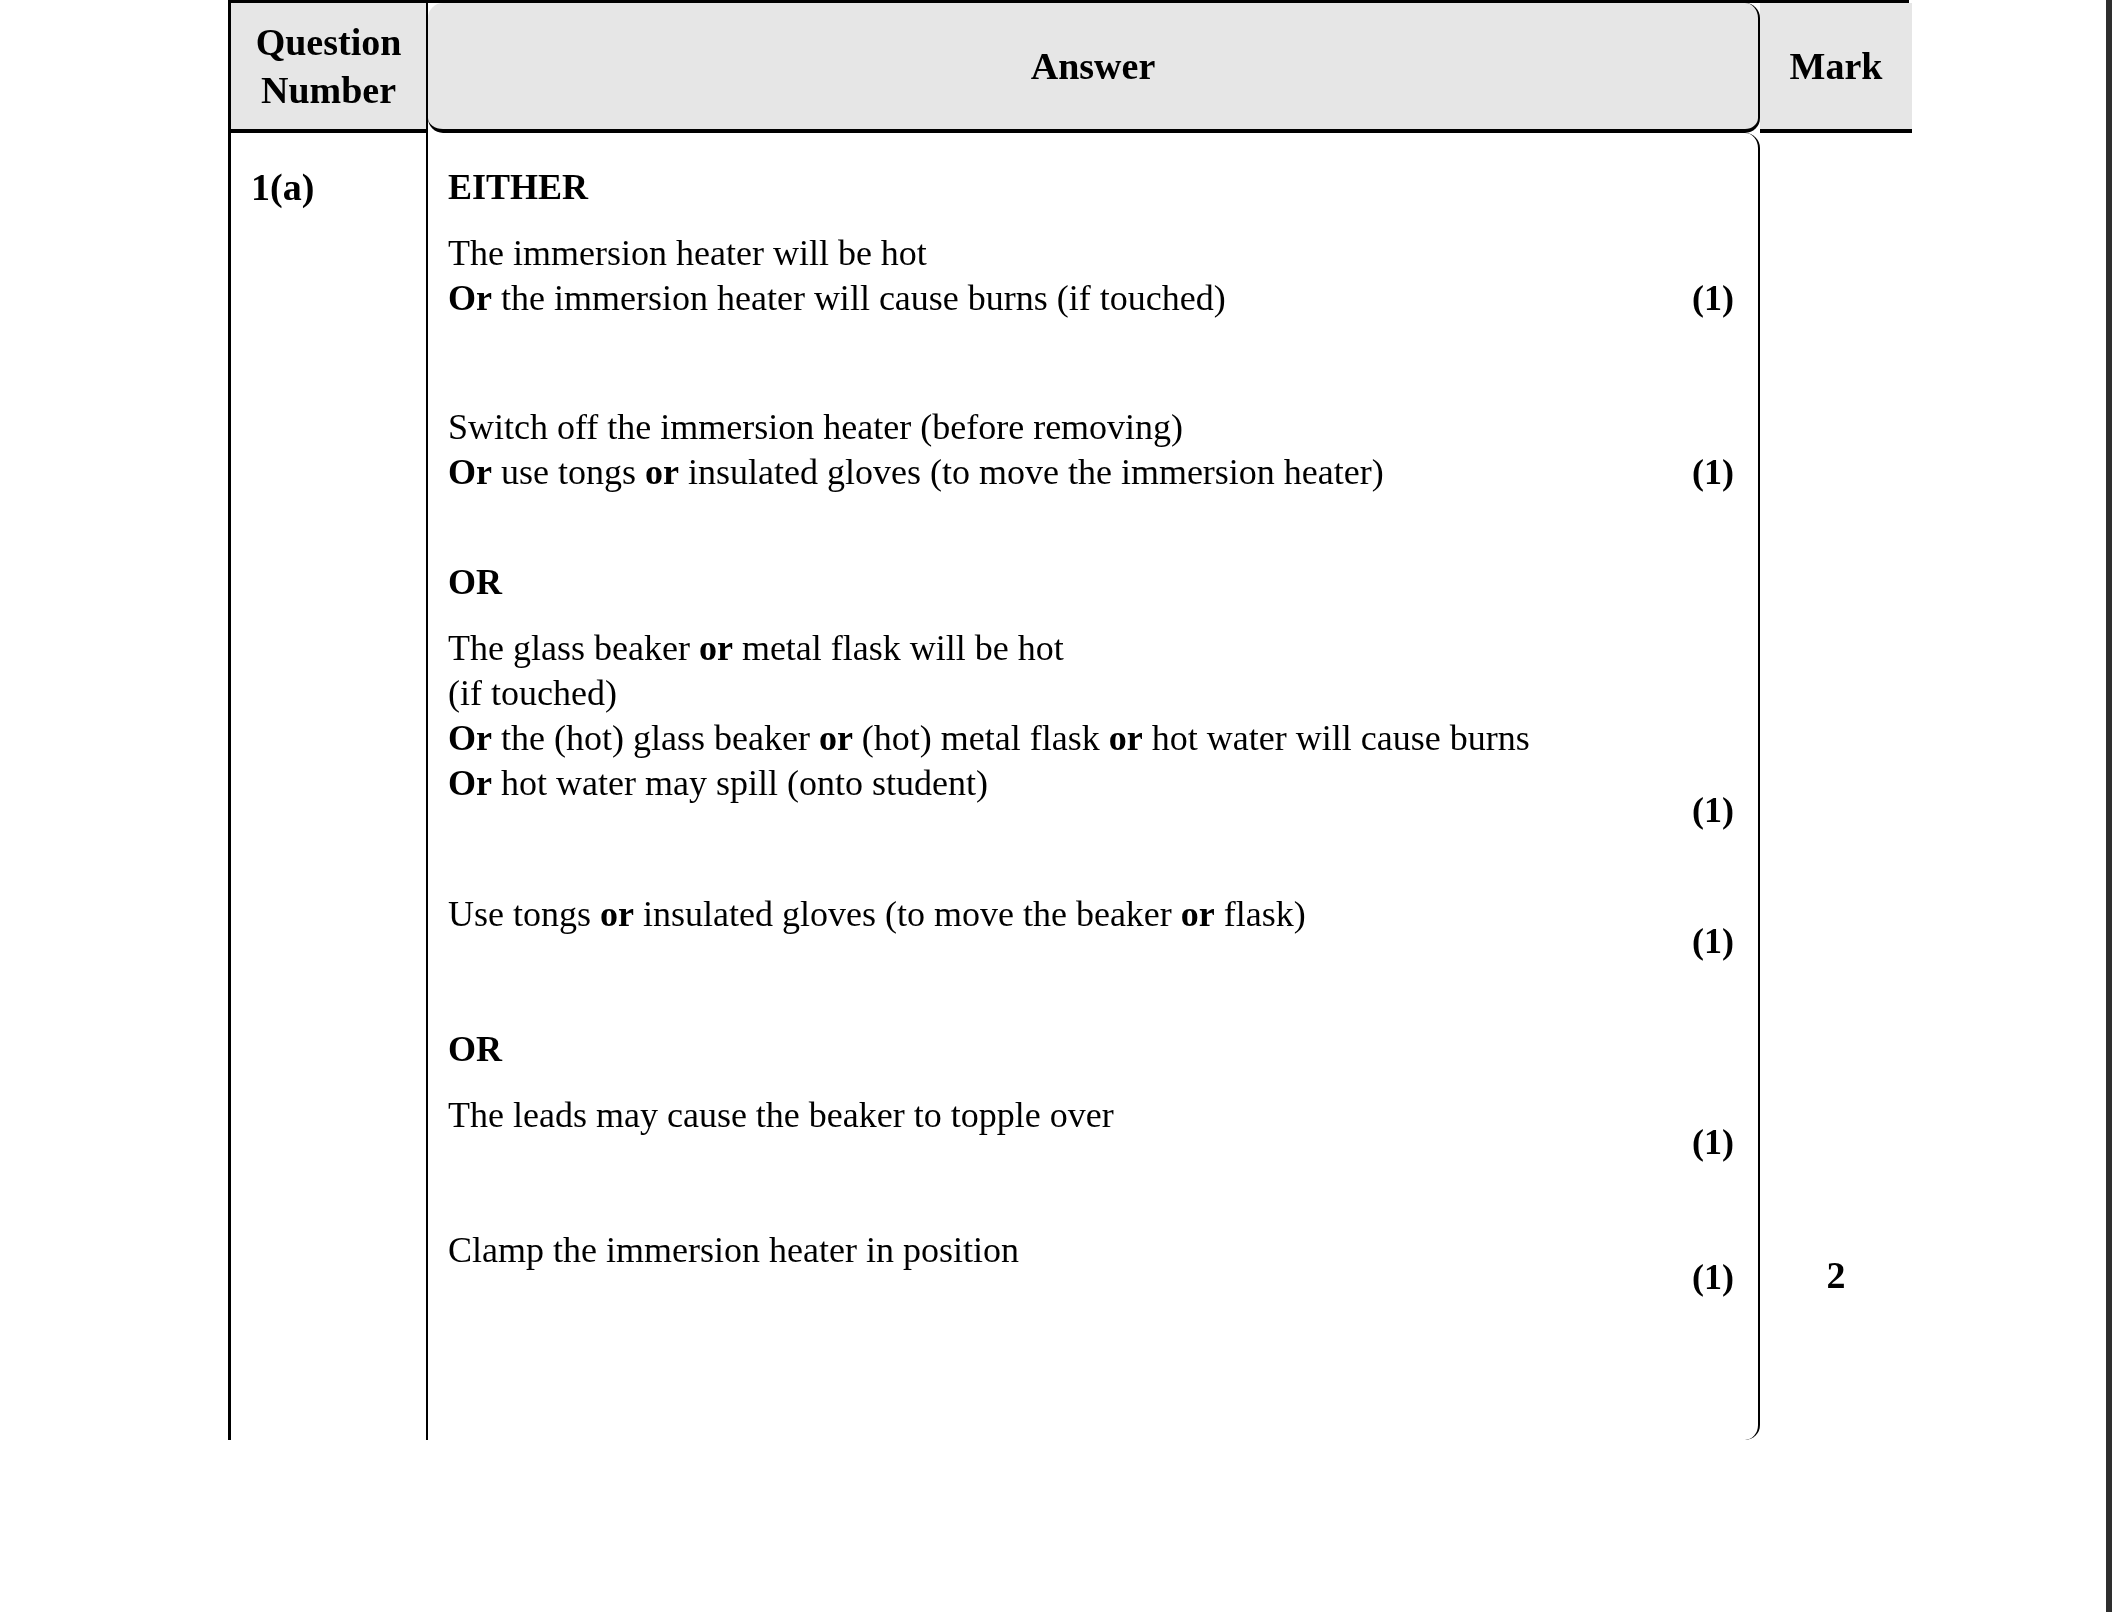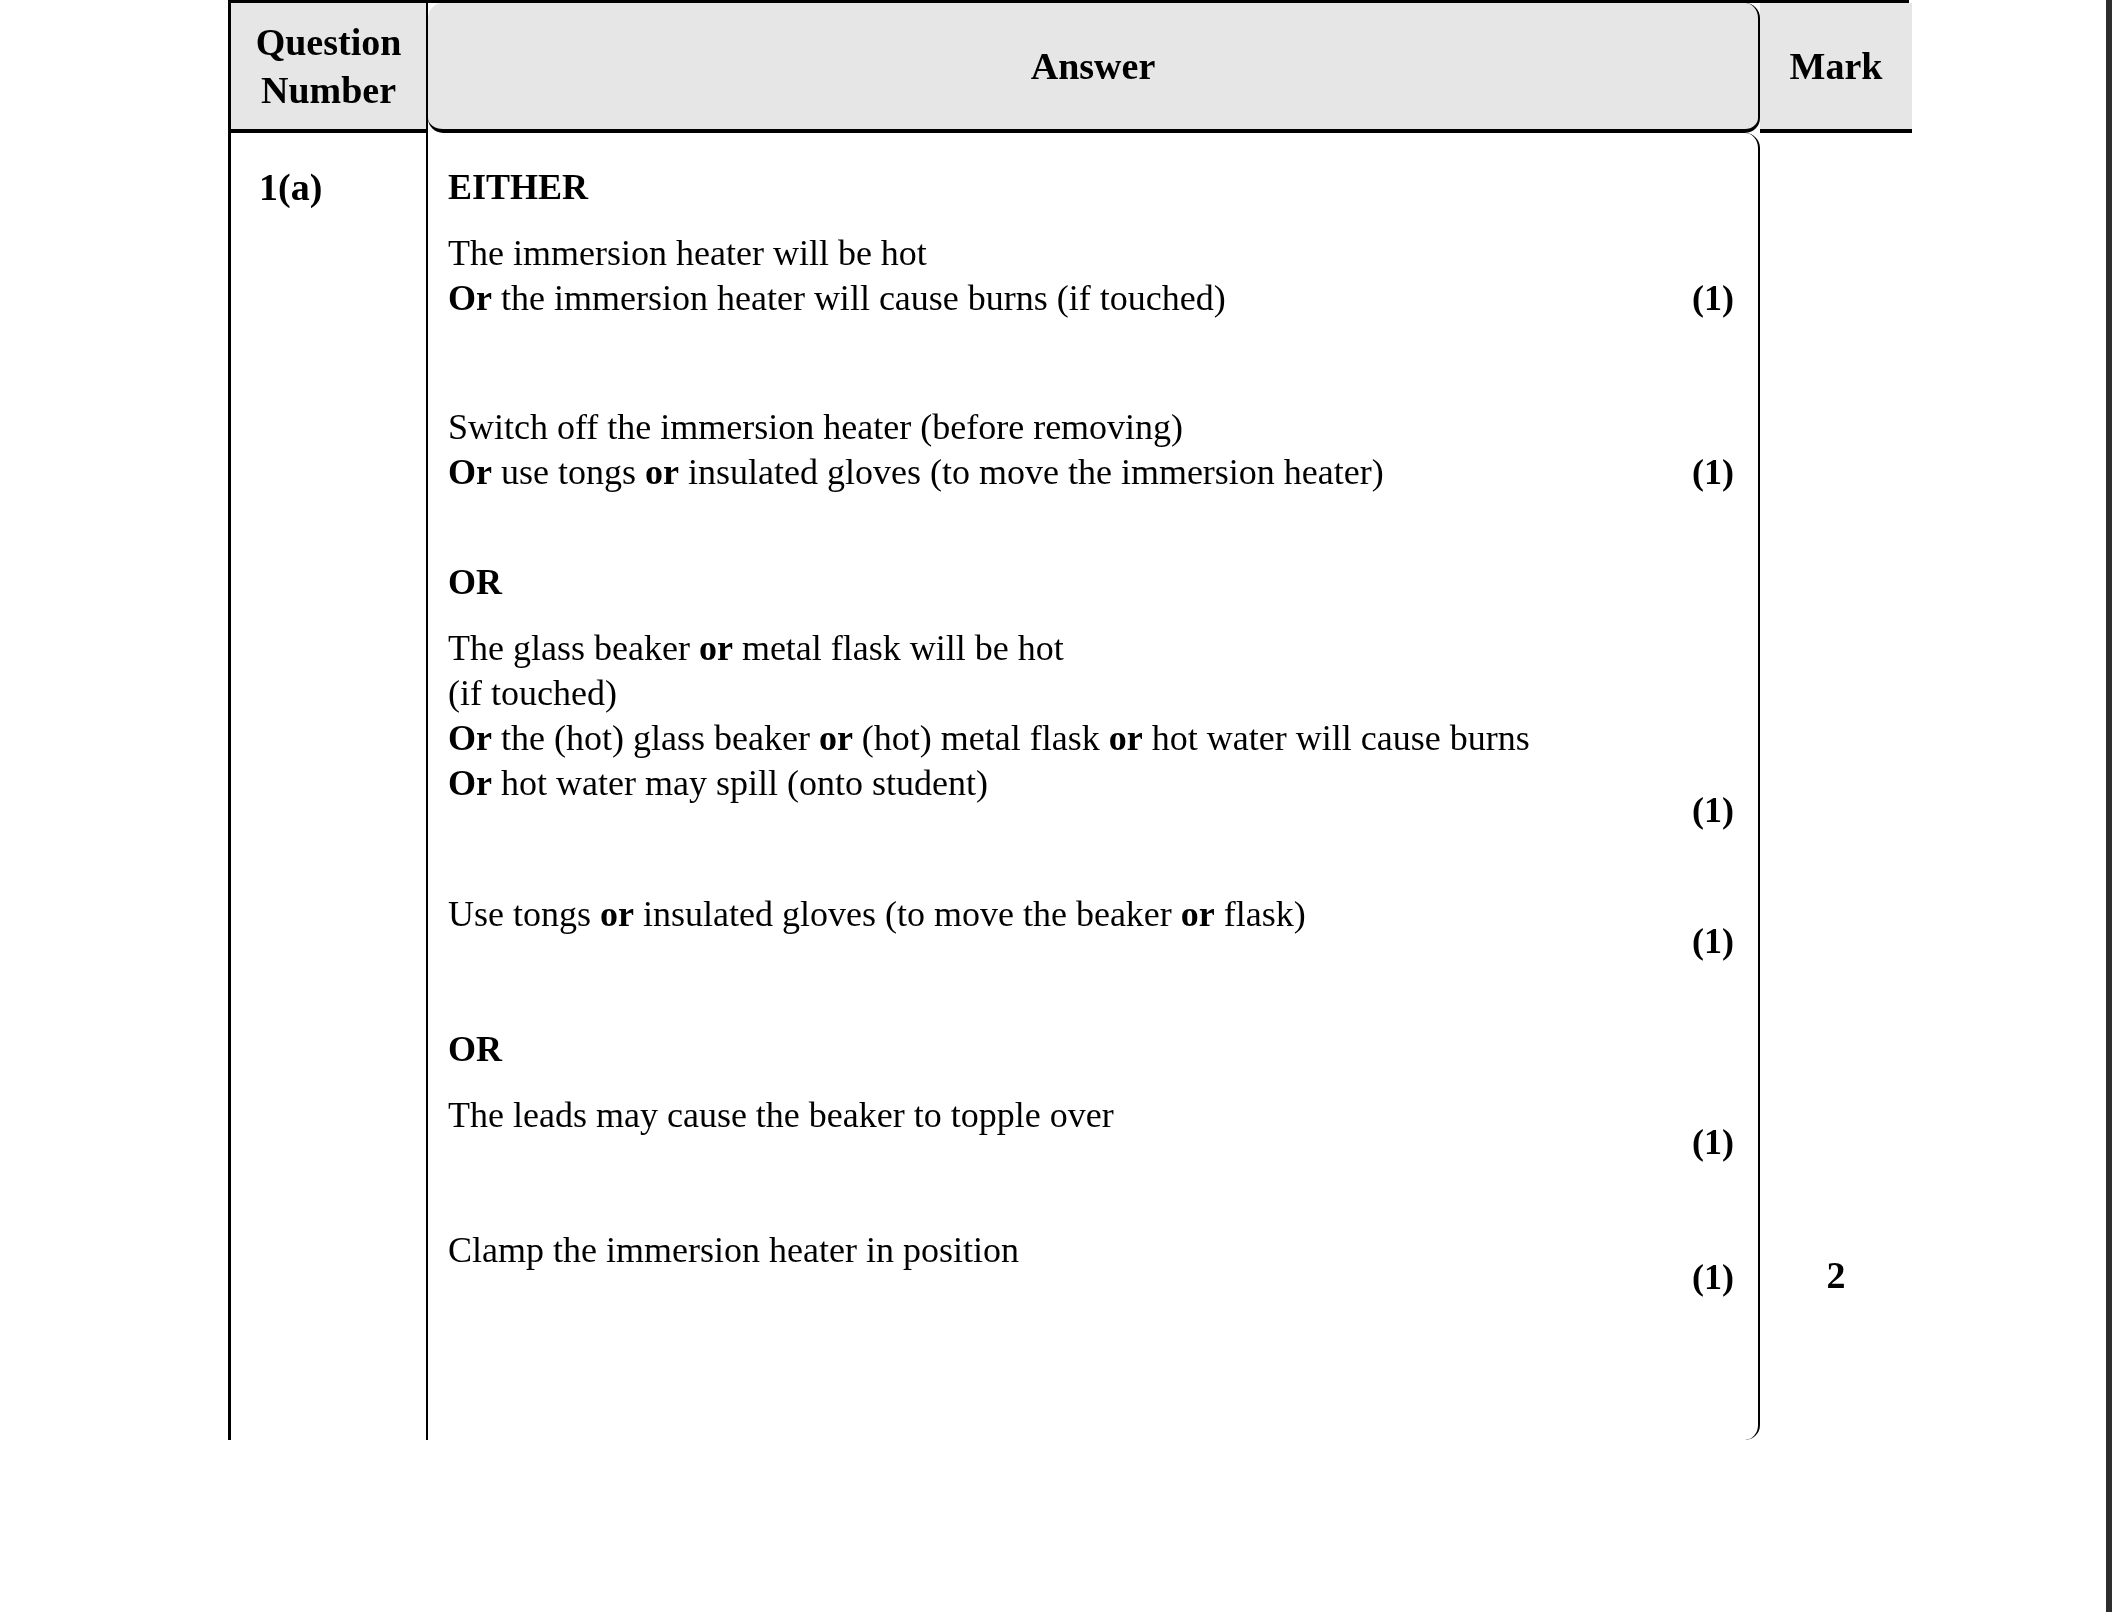--- a/index.html
+++ b/index.html
@@ -40,21 +40,21 @@
     display: flex; align-items: center; justify-content: center;
     text-align: center;
     font-weight: bold;
     font-size: 38px; line-height: 48px;
   }
   .hcell.q, .bcell.q { border-right: 2px solid #000; }
   .hcell.a, .bcell.a { border-right: 2px solid #000; border-radius: 15px; }
   .bcell { background: #ffffff; }
 
   .bcell.q {
-    padding: 32px 10px 0 28px;
+    padding: 32px 10px 0 20px;
     font-weight: bold; font-size: 38px; line-height: 45px;
   }
   .bcell.a {
     padding: 32px 24px 0 20px;
     font-size: 36px; line-height: 45px;
   }
   .bcell.m { position: relative; font-size: 38px; }
 
   .total-mark {
     position: absolute; left: 0; right: 0; top: 1120px;

